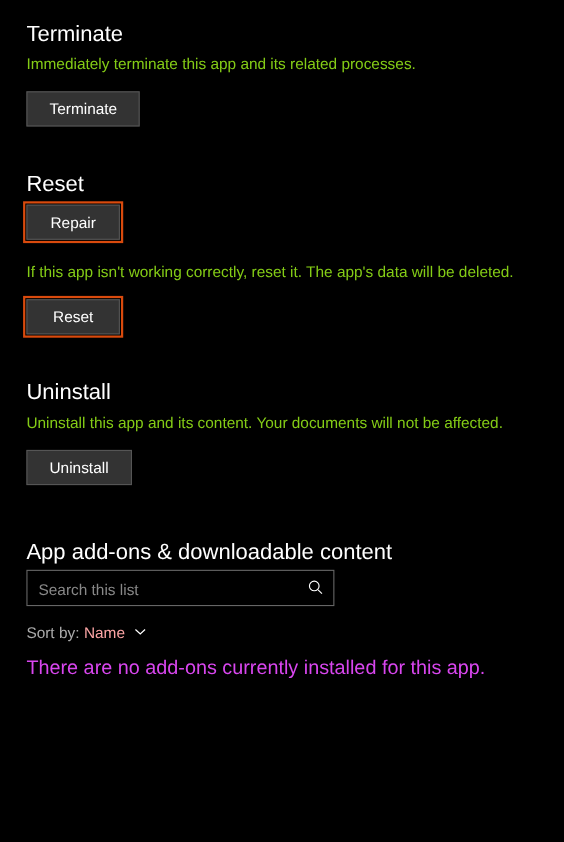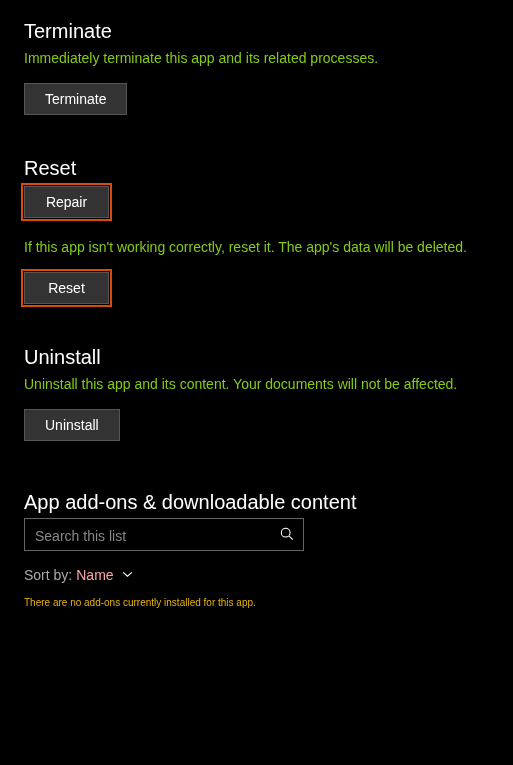--- a/index.html
+++ b/index.html
@@ -101,22 +101,22 @@
       color: #aaaaaa;
     }
     .filter-value {
       color: #fca5a5;
     }
     .chevron {
       display: inline-flex;
       margin-left: 4px;
     }
     .empty-msg {
-      font-size: 10px;
-      color: #eab308;
+      font-size: 18px;
+      color: #d946ef;
     }
     .section-addons {
       margin-top: 50px;
     }
   </style>
 </head>
 <body>
 
 <div class="section">
   <h2 class="section-title">Terminate</h2>

